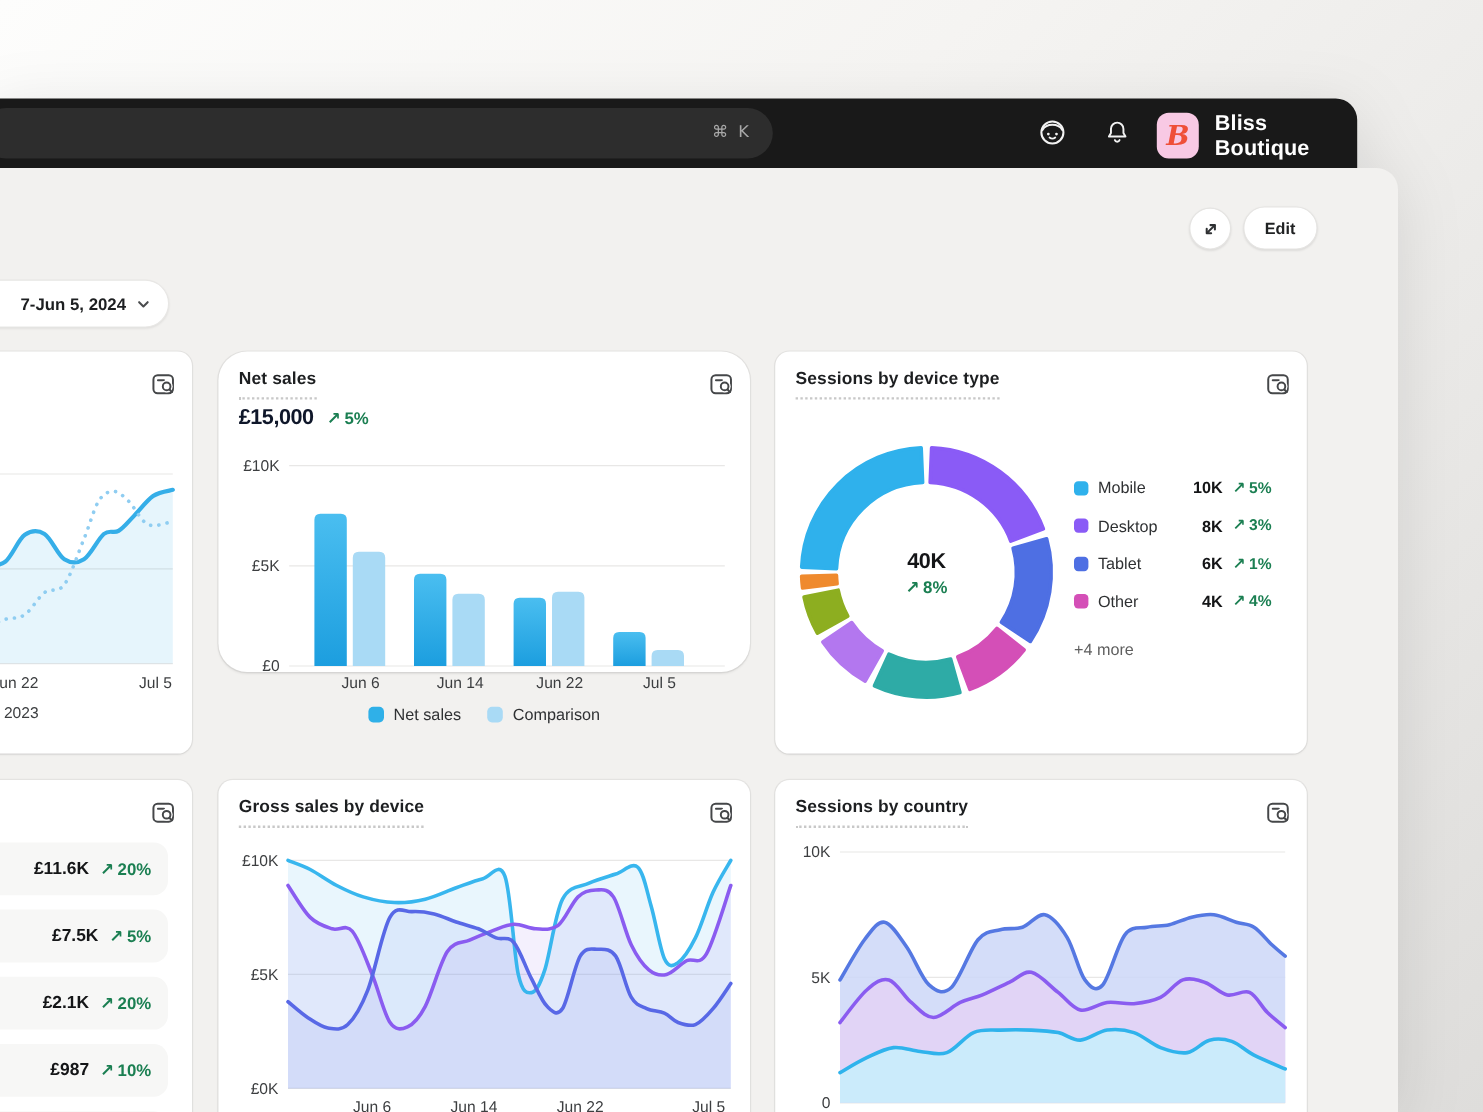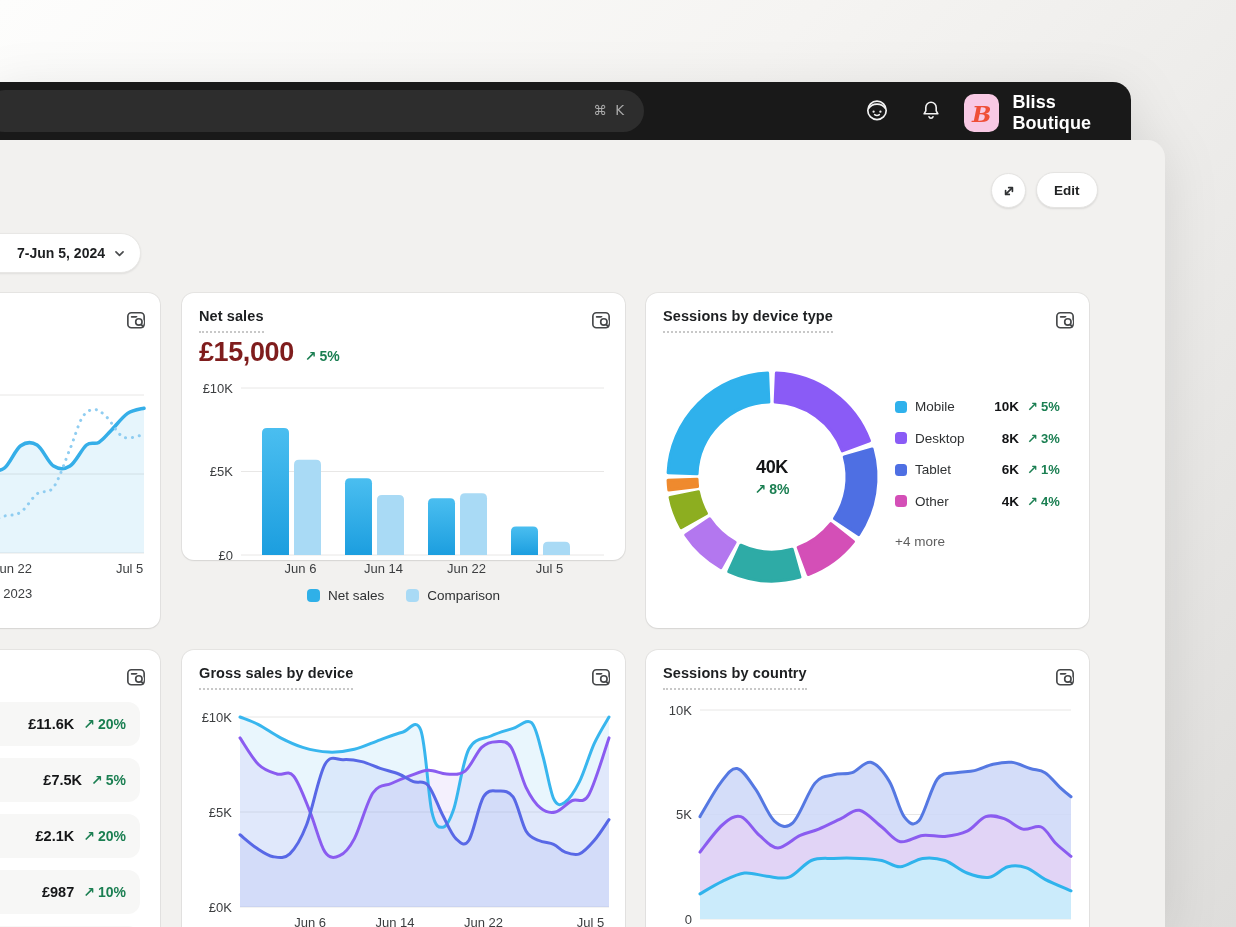--- a/index.html
+++ b/index.html
@@ -32,32 +32,32 @@
     background:#fff;border:1px solid #e5e4e2;box-shadow:0 1px 2px rgba(0,0,0,.10);
     font-family:inherit;font-size:13.5px;font-weight:700;color:#202223;cursor:pointer;}
   .date-pill{position:absolute;left:-64px;top:93px;width:205px;height:40px;border-radius:20px;
     background:#fff;border:1px solid #e8e7e5;box-shadow:0 1px 2px rgba(0,0,0,.08);
     display:flex;align-items:center;justify-content:flex-end;gap:7px;padding-right:13px;
     font-family:inherit;font-size:14px;font-weight:700;color:#1d1f21;cursor:pointer;box-sizing:border-box;}
   
   .card{position:absolute;width:443px;background:#fff;border-radius:12px;
     box-shadow:0 0 0 1px rgba(0,0,0,.05),0 1px 2px rgba(0,0,0,.07);}
   .c1{left:-283px;top:153px;height:335px;}
-  .c2{left:182px;top:153px;height:267px;}
+  .c2{left:182px;top:153px;height:267px;border-radius:24px;}
   .c3{left:646px;top:153px;height:335px;}
   .c4{left:-283px;top:510px;height:460px;}
   .c5{left:182px;top:510px;height:460px;}
   .c6{left:646px;top:510px;height:460px;}
   .card-head{display:flex;justify-content:space-between;align-items:flex-start;
     padding:15px 13px 0 17px;}
   .card-title{margin:0;font-size:14.5px;font-weight:700;color:#1d1f21;letter-spacing:.1px;
     border-bottom:2px dotted #c8c8c8;padding-bottom:7px;}
   .report-btn{background:none;border:0;padding:0;cursor:pointer;line-height:0;margin-top:1px;}
   .big-row{position:absolute;left:17px;top:44px;display:flex;align-items:baseline;gap:11px;}
-  .big{font-size:27px;font-weight:700;color:#7f1d1d;letter-spacing:-.4px;}
+  .big{font-size:18px;font-weight:700;color:#0f172a;letter-spacing:-.4px;}
   .delta{color:#1b7f52;font-weight:700;font-size:14px;white-space:nowrap;}
   .arrow{font-family:"DejaVu Sans",sans-serif;font-weight:700;margin-right:3px;}
   svg.chart{position:absolute;}
   .c1 svg.chart{left:6px;top:80px;width:423px;height:212px;}
   .c2 svg.chart{left:10px;top:88px;width:423px;height:200px;}
   .c5 svg.chart{left:10px;top:55px;width:423px;height:227px;}
   .c6 svg.chart{left:10px;top:48px;width:423px;height:232px;}
   svg text{font-family:"Liberation Sans",sans-serif;}
   .tick{font-size:13px;fill:#3c3e40;}
   .xlab{font-size:13px;fill:#3c3e40;}

